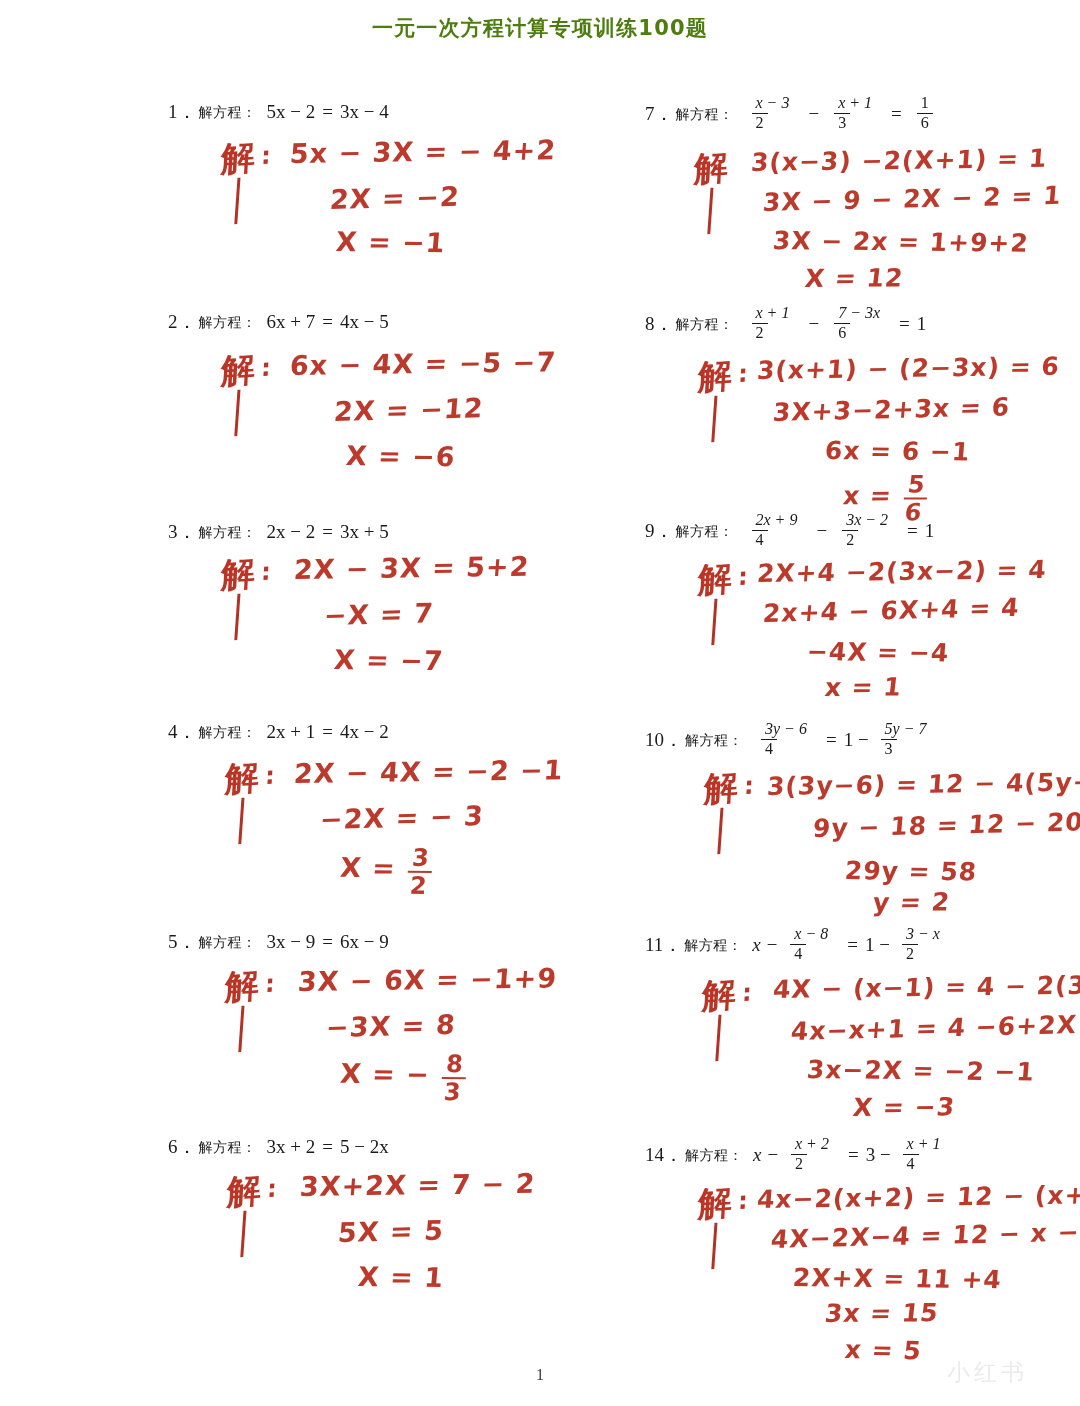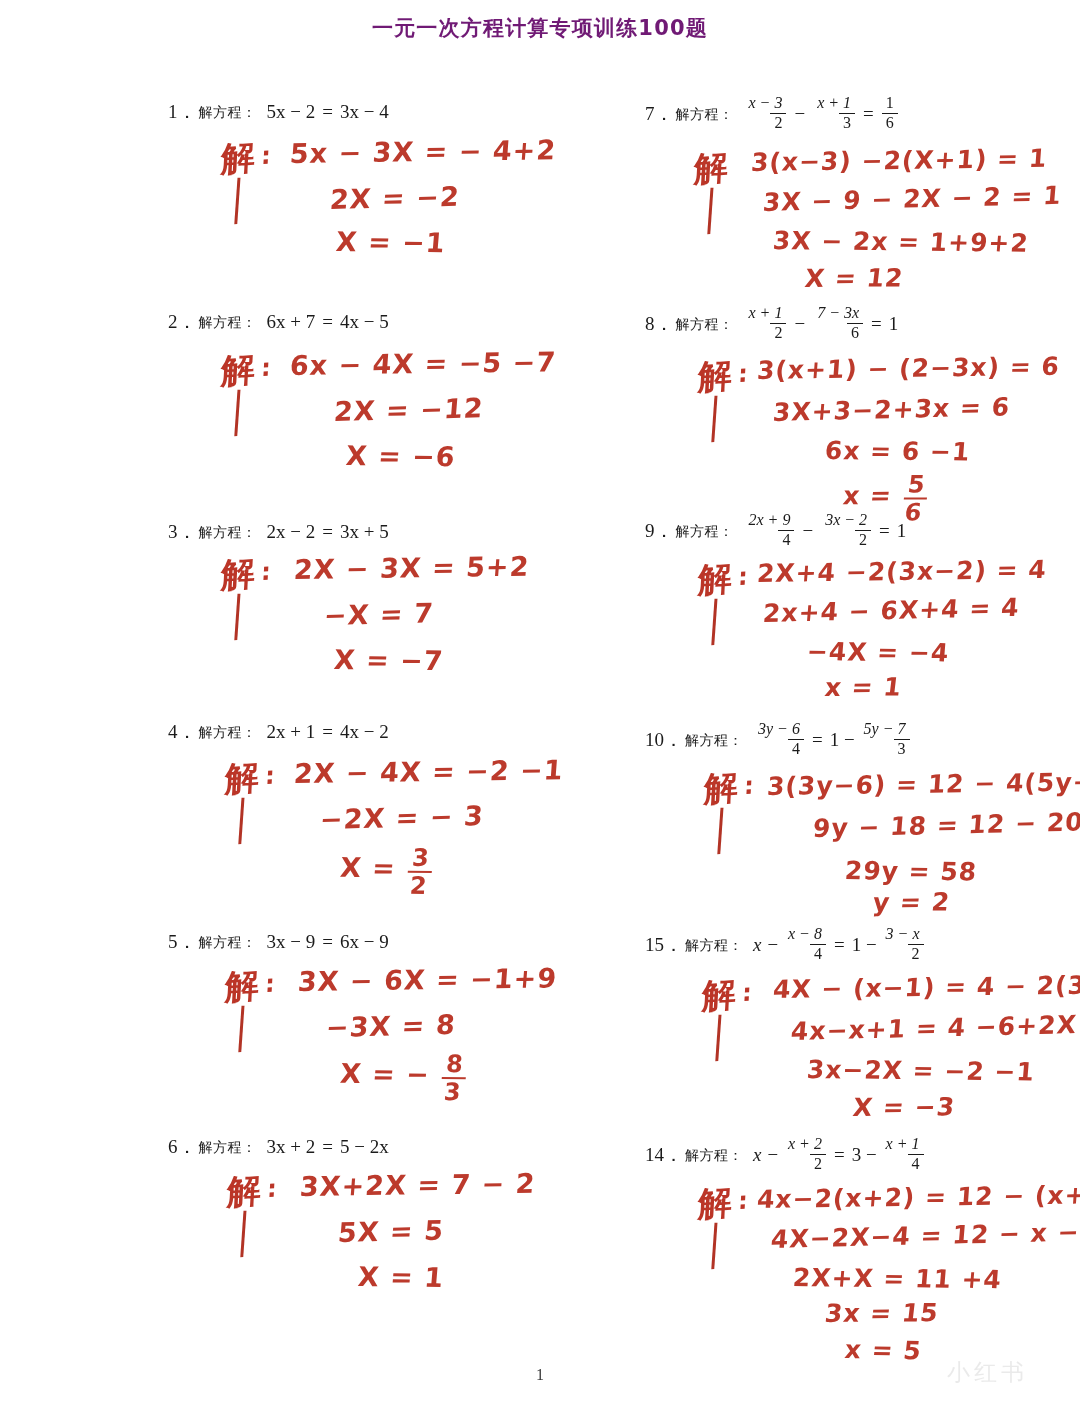--- a/index.html
+++ b/index.html
@@ -21,21 +21,21 @@
   .page-title {
     position: absolute;
     top: 14px;
     left: 0;
     width: 1080px;
     text-align: center;
     font-family: "DejaVu Sans", "Liberation Sans", sans-serif;
     font-weight: 700;
     font-size: 21px;
     letter-spacing: 1.2px;
-    color: #701a75;
+    color: #4d7c0f;
   }
 
   
   .sheet {
     position: absolute;
     top: 96px;
     left: 0;
     width: 1080px;
     height: 1260px;
   }
@@ -77,23 +77,23 @@
     align-items: center;
     gap: 4px;
   }
   .eq .v { font-style: italic; }
   .eq .op { padding: 0 3px; }
 
   
   .frac {
     display: inline-flex;
     flex-direction: column;
-    align-items: flex-end;
+    align-items: flex-start;
     vertical-align: middle;
-    margin: 0 1px;
+    margin: 0 8px;
     line-height: 1.05;
     font-size: 16px;
     position: relative;
     top: -1px;
   }
   .frac .top { padding: 0 4px 1px 4px; }
   .frac .bot { padding: 1px 4px 0 4px; border-top: 1px solid #1b1b1b; }
 
   
   .answer {
@@ -489,21 +489,21 @@
           <div class="hw" style="left:122px;top:50px;font-size:25px">3(3y−6) = 12 − 4(5y−7)</div>
           <div class="hw s2" style="left:168px;top:92px;font-size:25px">9y − 18 = 12 − 20y+28</div>
           <div class="hw s3" style="left:200px;top:134px;font-size:25px">29y = 58</div>
           <div class="hw s4" style="left:228px;top:166px;font-size:25px">y = 2</div>
         </div>
       </div>
     </div>
 
     <div class="problem" style="height:210px">
       <div class="stmt" style="position:absolute;top:0px;left:0">
-        <span class="num">15．</span>
+        <span class="num">11．</span>
         <span class="label">解方程：</span>
         <span class="eq">
           <span class="v">x −</span>
           <span class="frac">
             <span class="top v">x − 8</span>
             <span class="bot">4</span>
           </span>
           <span class="op">=</span>
           <span>1 −</span>
           <span class="frac">

